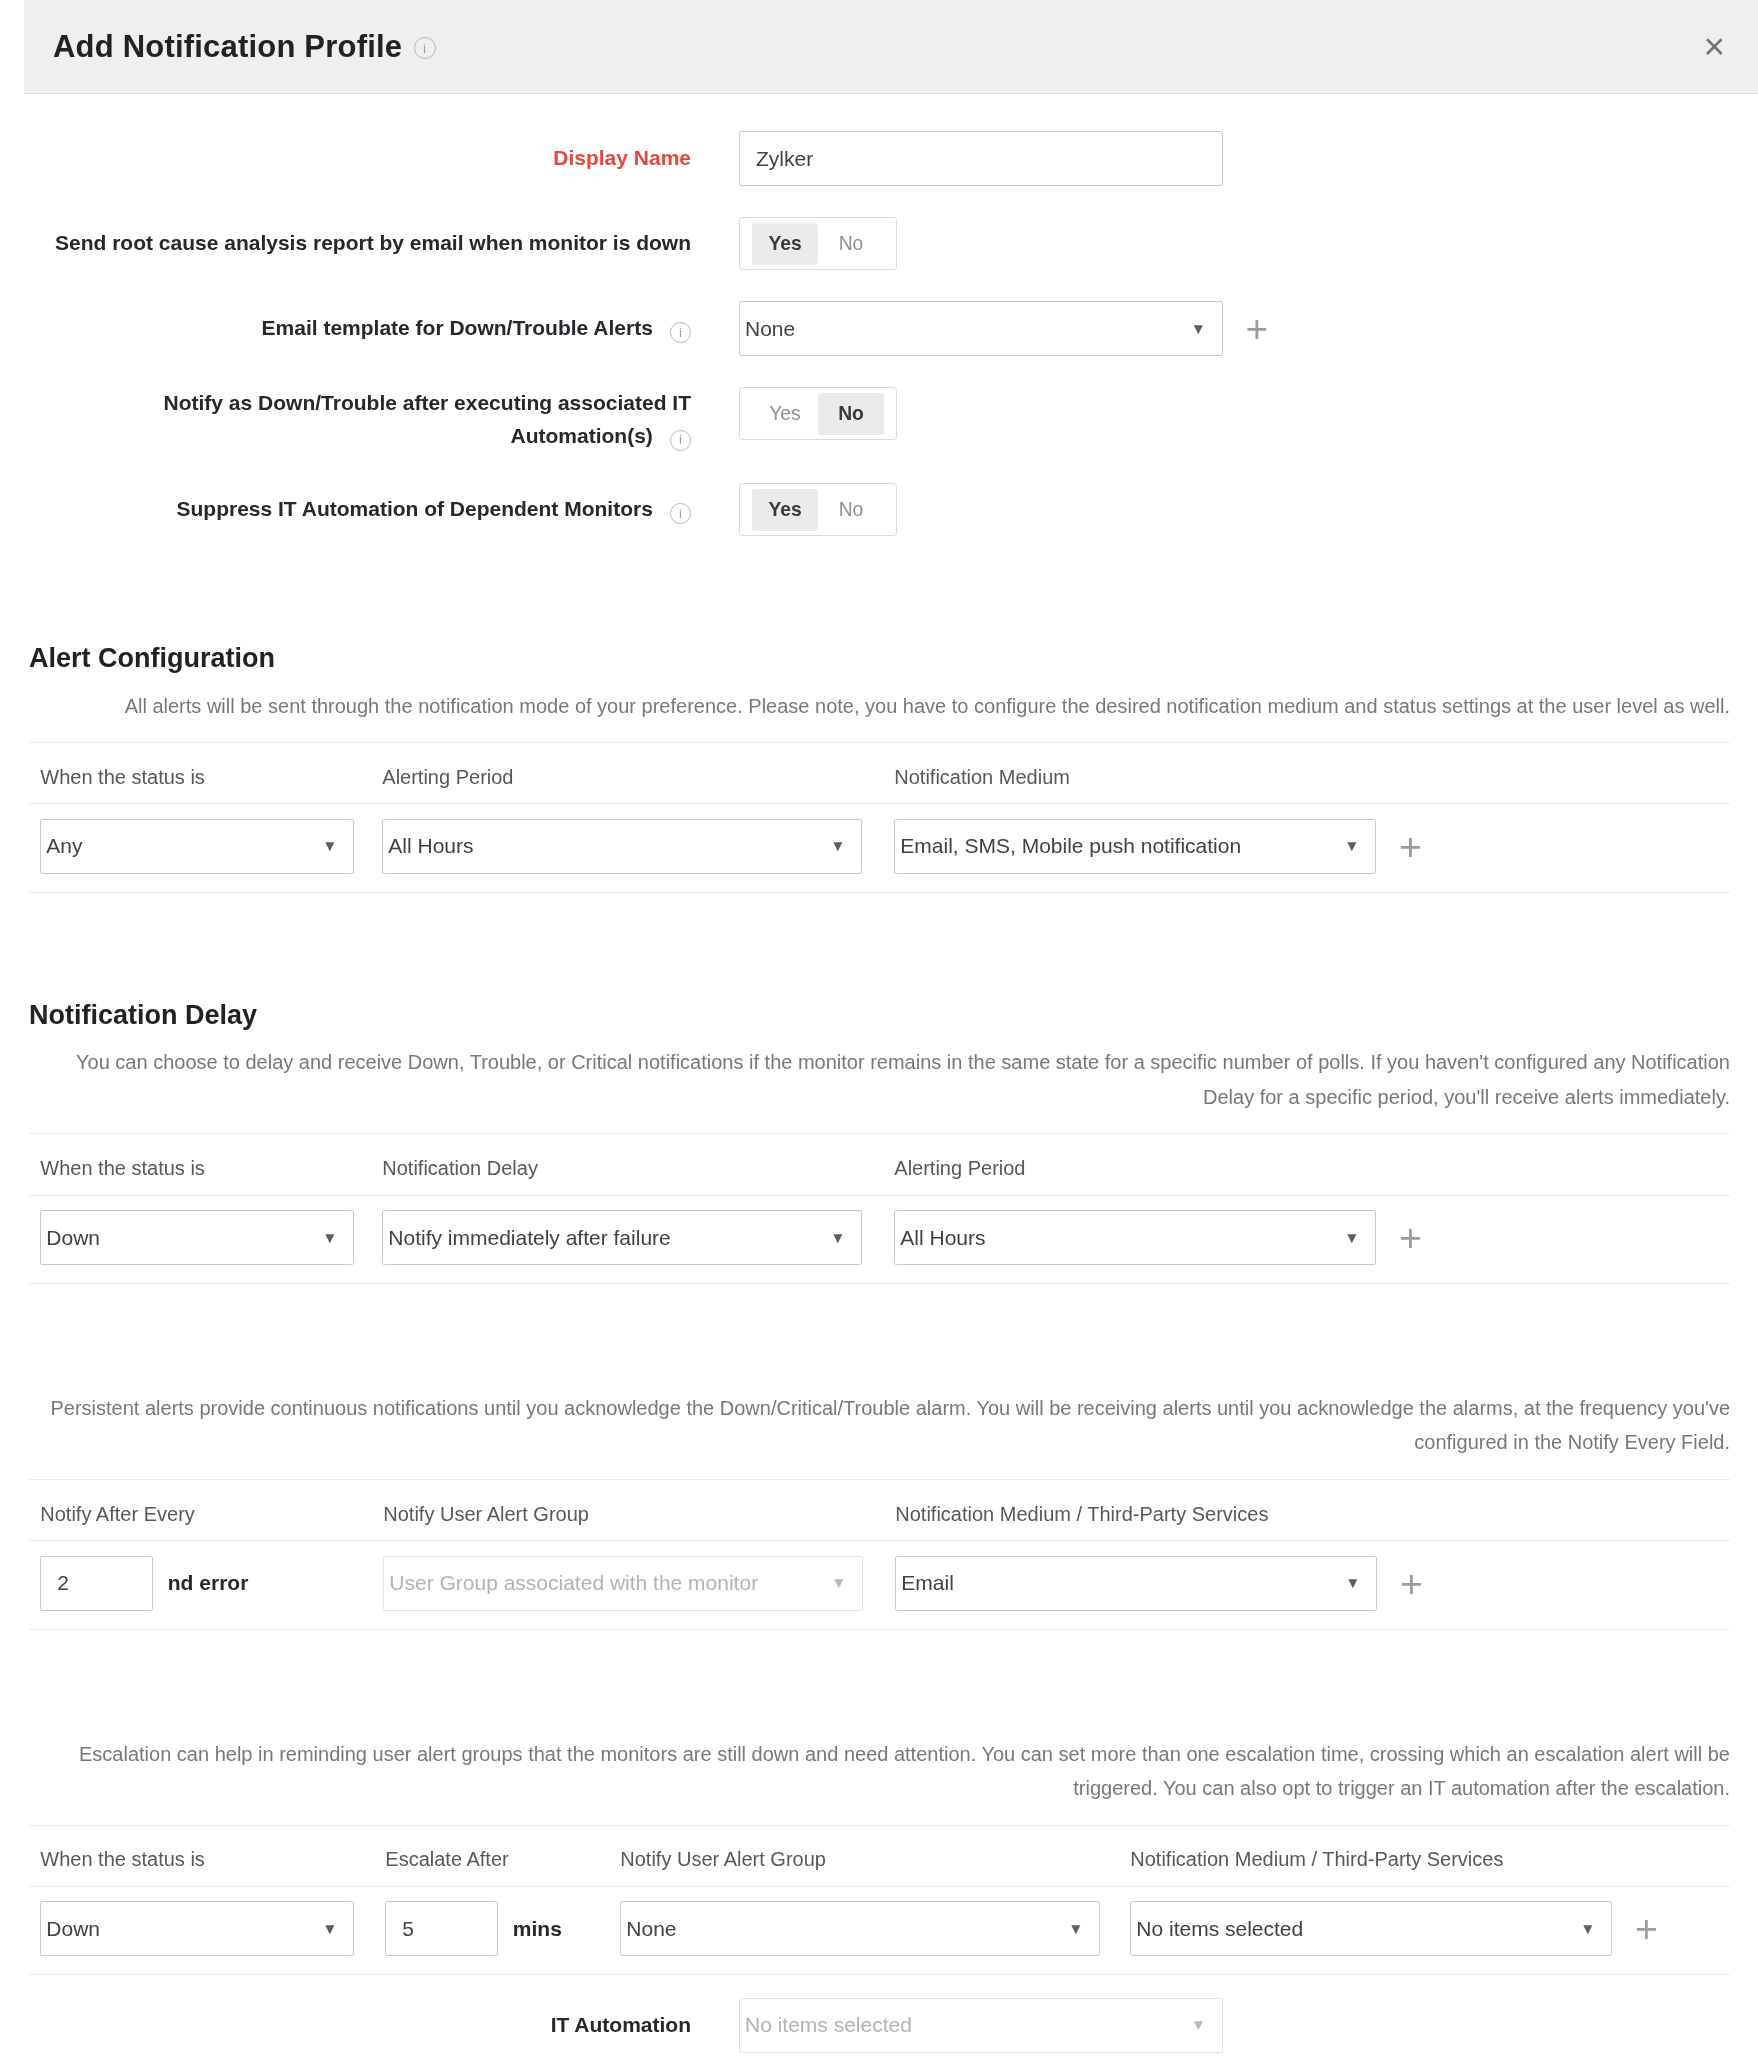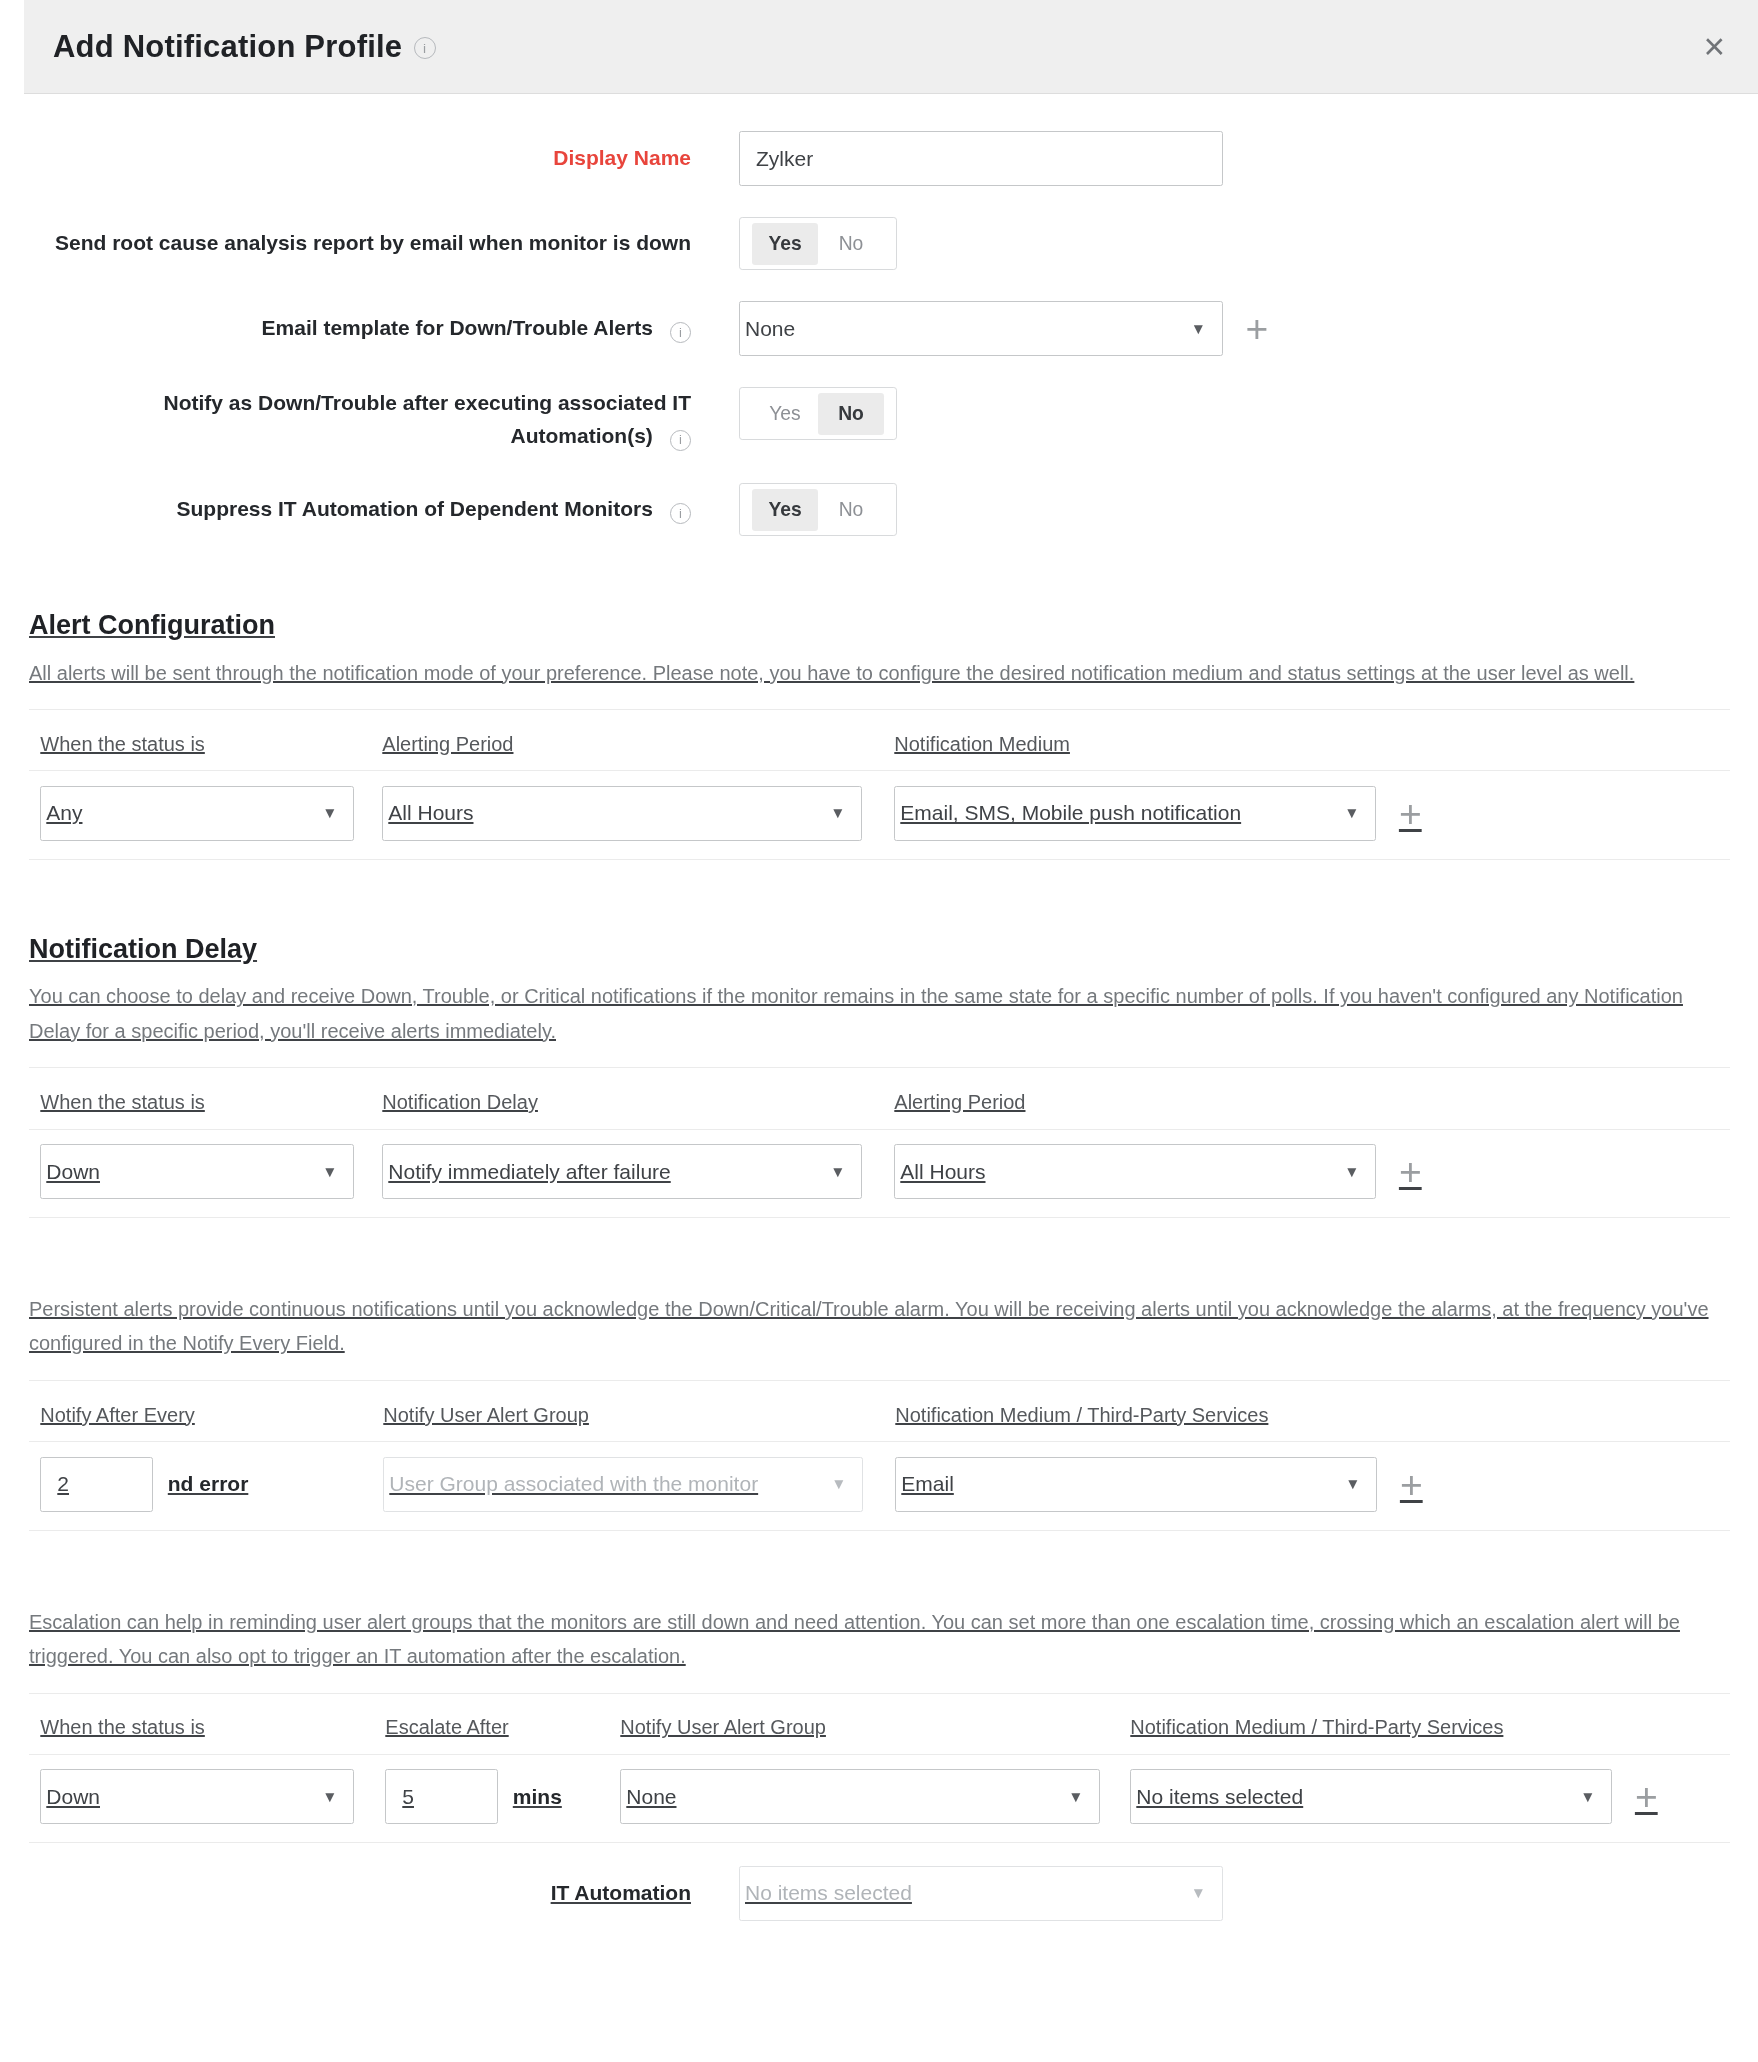--- a/index.html
+++ b/index.html
@@ -160,33 +160,34 @@
     font-size: 39px;
     font-weight: 300;
     color: #9b9ea1;
     margin-left: 22.6px;
     line-height: 55px;
     cursor: pointer;
     flex: none;
   }
 
   
-  .section { margin-top: 74px; text-decoration: underline; }
+  .section { margin-top: 107px; }
   .section-title {
     font-size: 27px;
     font-weight: 600;
     color: #202226;
     margin-bottom: 14.5px;
   }
   .section-desc {
     font-size: 20px;
     color: #75797d;
     line-height: 1.72;
     margin-bottom: 19.3px;
     max-width: 1701px;
+    text-align: right;
   }
   .divider { border-top: 1.6px solid #ebebeb; }
 
   .thead {
     display: flex;
     padding: 22.6px 11.3px 14.5px;
     font-size: 20px;
     color: #55585c;
     font-weight: 400;
   }

